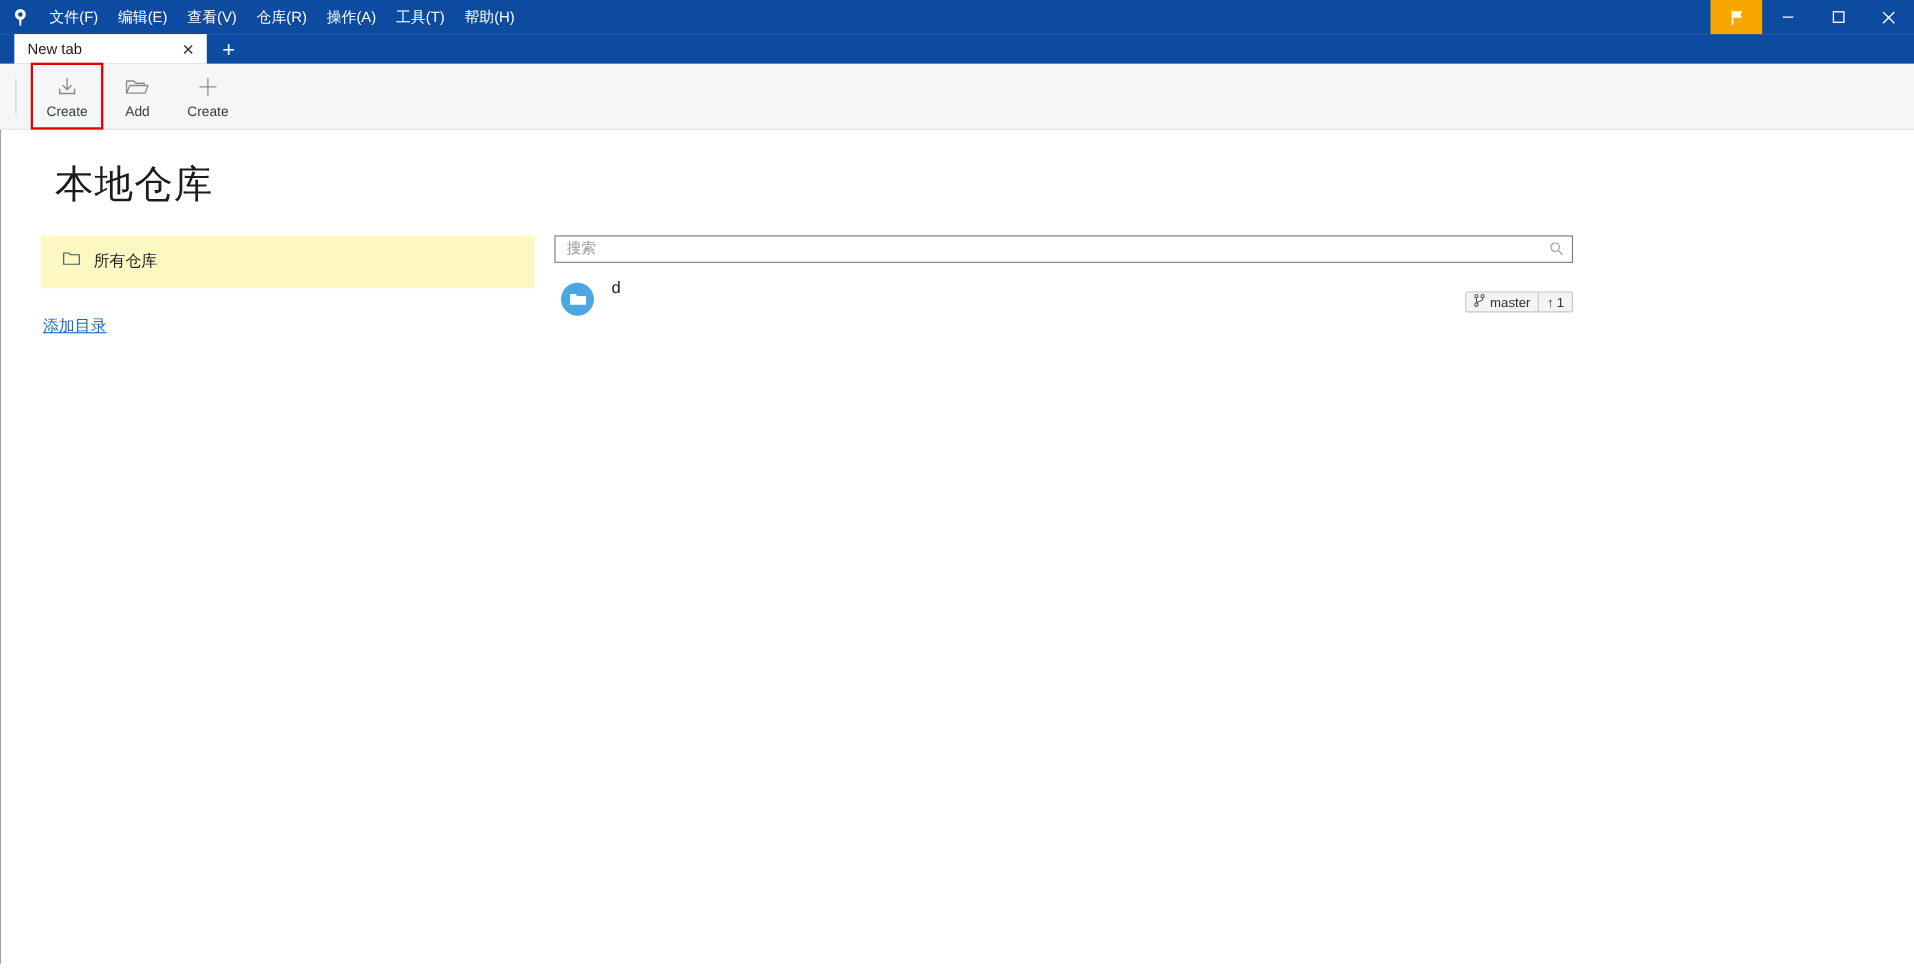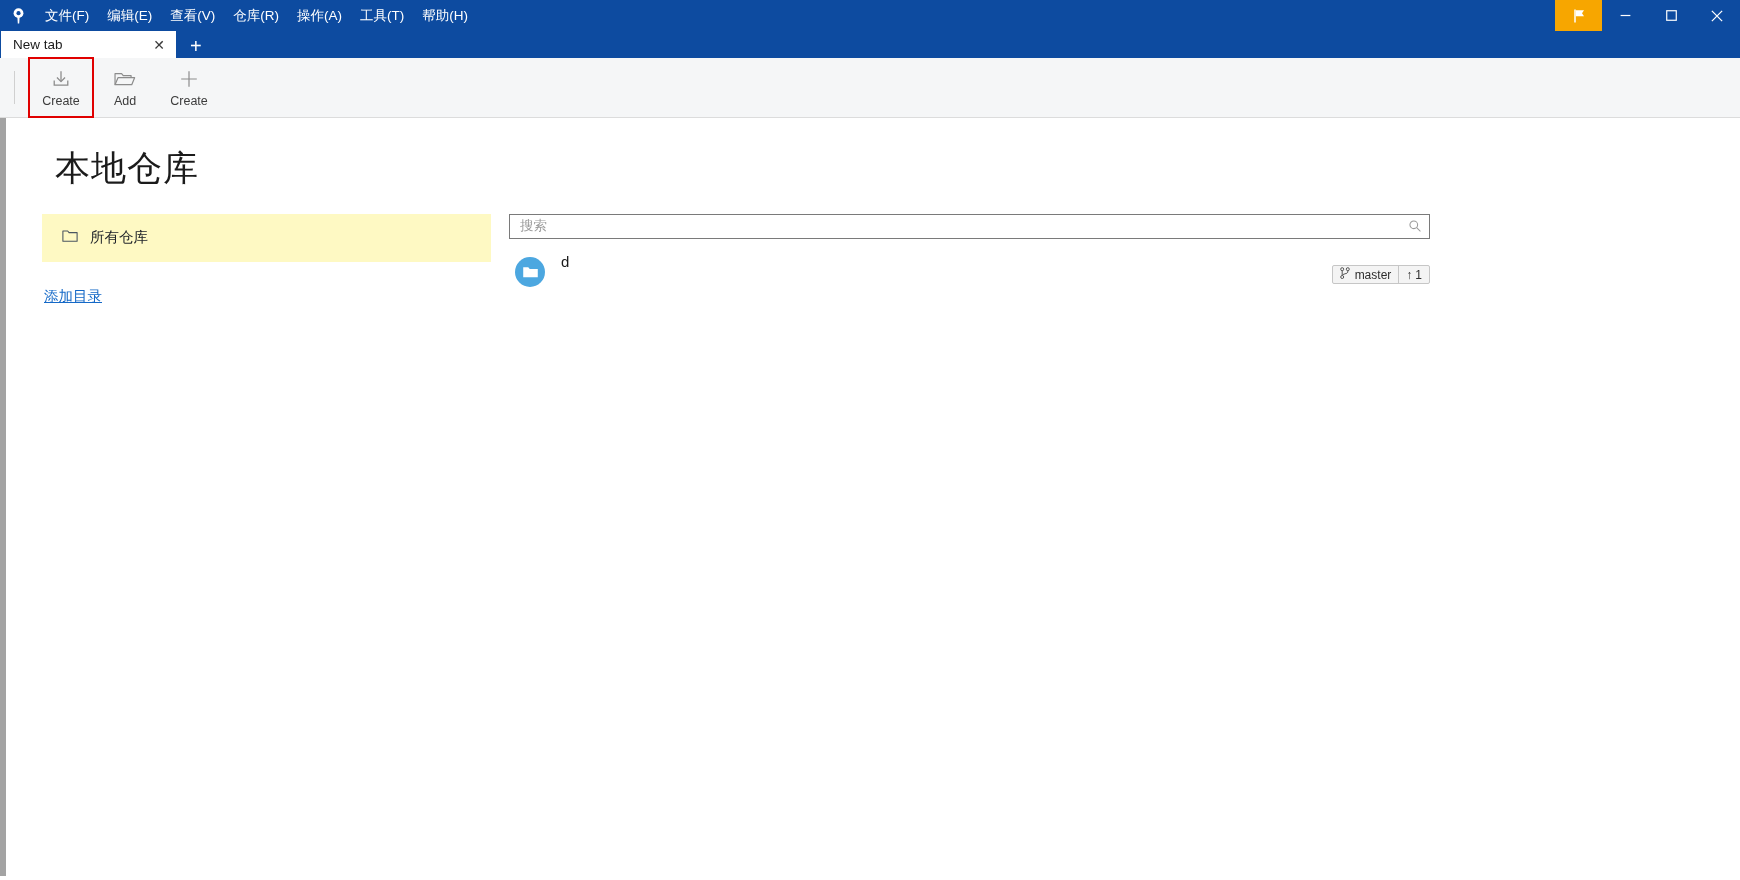--- a/index.html
+++ b/index.html
@@ -68,21 +68,21 @@
     align-items: center;
     justify-content: center;
   }
 
   
   .tabstrip {
     height: 27px;
     background: #0d4ba0;
     display: flex;
     align-items: flex-end;
-    padding-left: 1px;
+    padding-left: 13px;
     flex: 0 0 auto;
   }
   .tab {
     height: 27px;
     min-width: 175px;
     background: #ffffff;
     display: flex;
     align-items: center;
     justify-content: space-between;
     padding: 0 9px 0 12px;
@@ -151,21 +151,21 @@
     outline: 2px solid #e00000;
     outline-offset: -1px;
     box-shadow: inset 0 0 0 1px #e00000;
   }
 
   
   .content {
     flex: 1 1 auto;
     background: #ffffff;
     position: relative;
-    border-left: 6px solid #a3a3a3;
+    border-left: 1px solid #a3a3a3;
     display: flex;
     flex-direction: column;
     overflow: hidden;
   }
   .page-title {
     font-size: 35px;
     font-weight: 400;
     color: #1b1b1b;
     margin: 28px 0 0 49px;
     letter-spacing: 1px;

